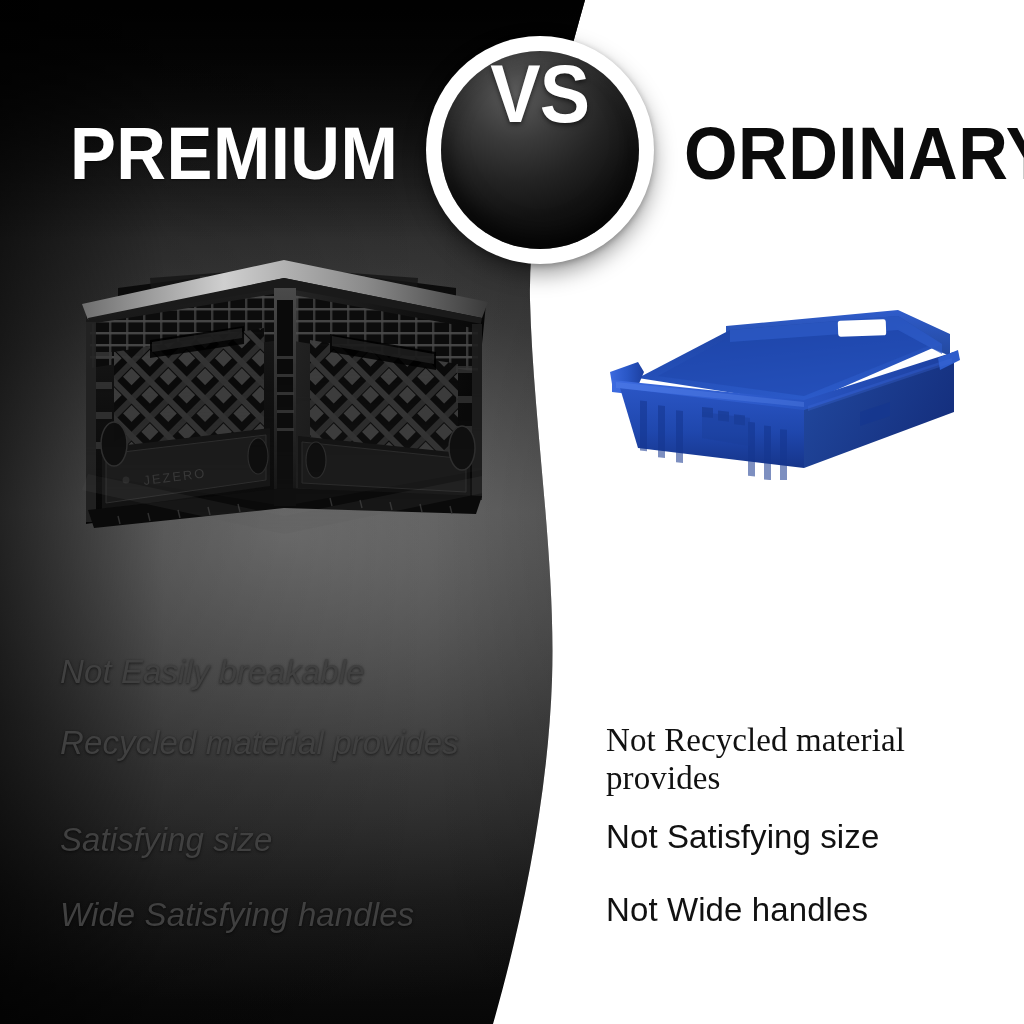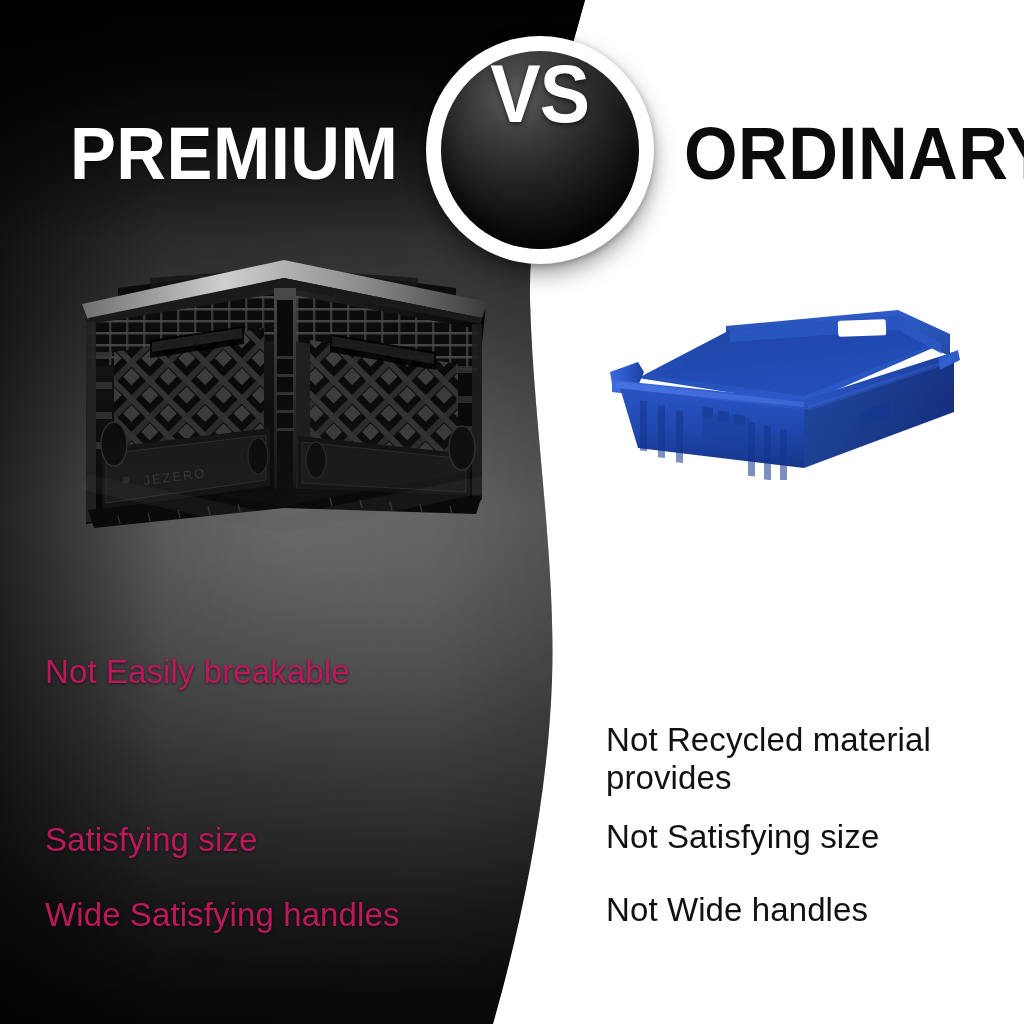--- a/index.html
+++ b/index.html
@@ -76,30 +76,30 @@
   
   .tray-wrap{position:absolute;left:598px;top:300px;width:380px;height:180px;}
 
   
   .feat{
     position:absolute;
     font-size:33px;line-height:38px;font-weight:400;
     font-family:"Liberation Sans","DejaVu Sans",sans-serif;
     letter-spacing:0.1px;
   }
-  .feat-left{color:#be185d;left:45px;width:505px;text-shadow:0 1px 3px rgba(0,0,0,.6);}
+  .feat-left{color:#404040;left:60px;width:505px;text-shadow:0 1px 3px rgba(0,0,0,.6);font-style:italic;}
   .feat-right{color:#111111;left:606px;width:400px;}
 
   .l1{top:653px;}
   .l2{top:724px;}
   .l3{top:821px;}
   .l4{top:896px;}
 
   .r1{top:651px;}
-  .r2{top:721px;}
+  .r2{top:721px;font-family:Liberation Serif, serif;}
   .r3{top:818px;}
   .r4{top:891px;}
 </style>
 </head>
 <body>
 
 <div class="stage">
 
   <div class="dark-panel">
     <div class="panel-sheen"></div>
@@ -310,20 +310,21 @@
   <div class="title title-premium">PREMIUM</div>
   <div class="title title-ordinary">ORDINARY</div>
 
   <div class="vs-badge">
     <div class="vs-inner">
       <span class="vs-text">VS</span>
     </div>
   </div>
 
   <div class="feat feat-left l1">Not Easily breakable</div>
+  <div class="feat feat-left l2">Recycled material provides</div>
   <div class="feat feat-left l3">Satisfying size</div>
   <div class="feat feat-left l4">Wide Satisfying handles</div>
 
   <div class="feat feat-right r2">Not Recycled material provides</div>
   <div class="feat feat-right r3">Not Satisfying size</div>
   <div class="feat feat-right r4">Not Wide handles</div>
 
 </div>
 
 </body></html>

